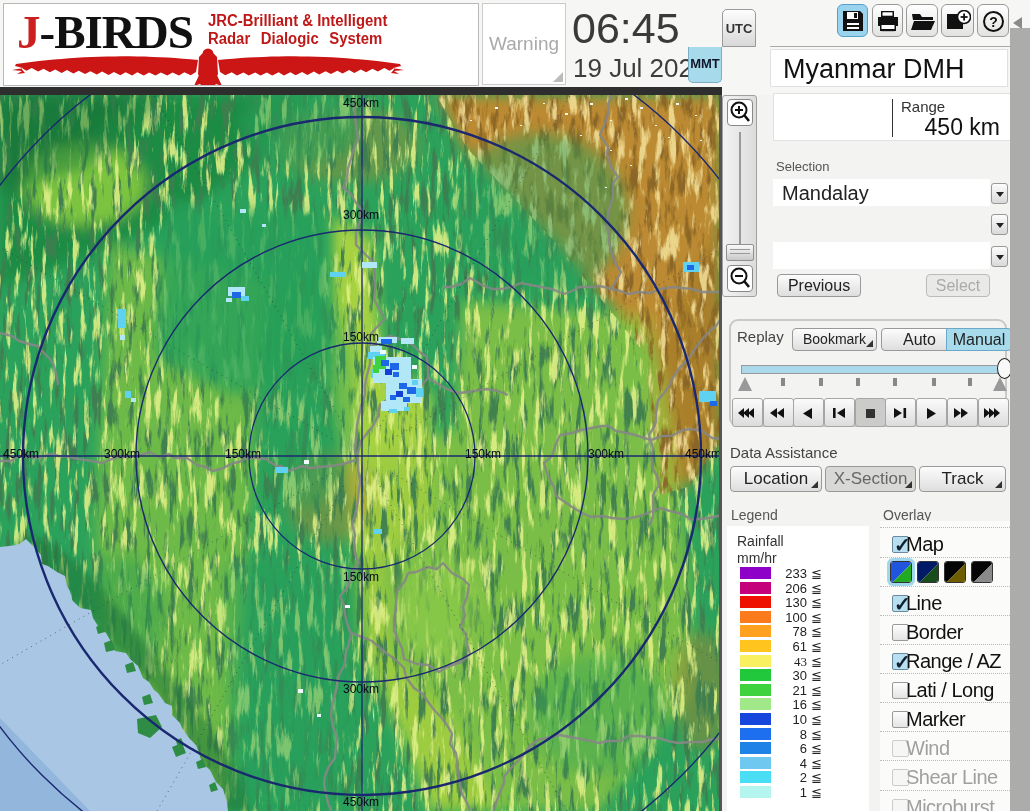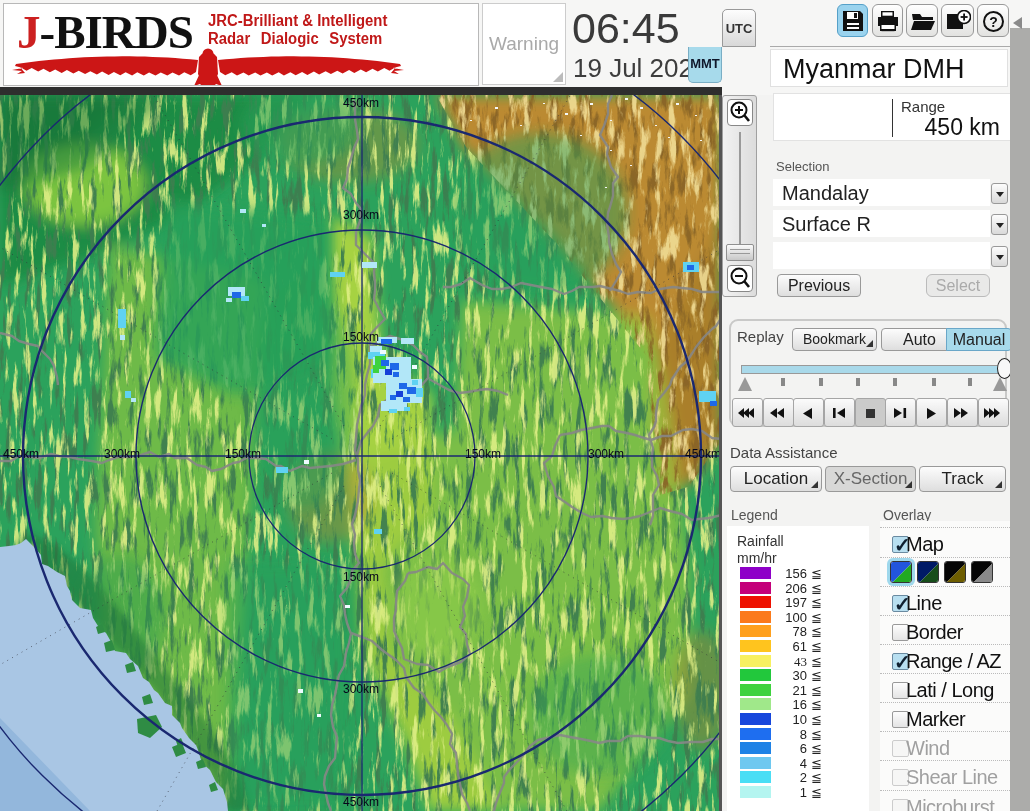--- a/index.html
+++ b/index.html
@@ -42,21 +42,21 @@
 #rangebox { position:absolute; left:51px; top:-2px; width:240px; height:48px; background:#fff; border:1px solid #e2e2e2; }
 #rangebox .vline { position:absolute; left:118px; top:5px; width:1px; height:38px; background:#333; }
 #rangebox .rlab { position:absolute; left:127px; top:4px; font-size:15px; color:#333; }
 #rangebox .rval { position:absolute; right:12px; top:20px; font-size:23px; color:#111; }
 #sellab { position:absolute; left:54px; top:64px; font-size:13px; color:#555; }
 .selfield { position:absolute; left:51px; width:217px; height:27px; background:#fff; }
 .selfield span { position:absolute; left:9px; top:3px; font-size:20px; color:#222; }
 .dropbtn { position:absolute; left:269px; width:17px; height:21px; background:linear-gradient(#fcfcfc,#d9d9d9); border:1px solid #999; border-radius:3px; }
 .dropbtn::after { content:""; position:absolute; left:4px; top:8px; width:0; height:0; border-left:4px solid transparent; border-right:4px solid transparent; border-top:5px solid #222; }
 .btn { position:absolute; background:linear-gradient(#fcfcfc,#dedede); border:1px solid #999; border-radius:4px; text-align:center; color:#222; }
-.btn.dis { background:#e9e9e8; border-color:#bbb; color:#aaa;border-radius:6px; }
+.btn.dis { background:#e9e9e8; border-color:#bbb; color:#aaa; }
 .btn.pressed { background:#d4d4d3; border-color:#999; color:#666; }
 .cornertri::after { content:""; position:absolute; right:3px; bottom:3px; width:0; height:0; border-left:7px solid transparent; border-bottom:7px solid #333; }
 
 #replaybox { position:absolute; left:7px; top:224px; width:278px; height:108px; border:2px solid #c9c9c8; border-radius:9px; }
 #replaylab { position:absolute; left:6px; top:7px; font-size:15px; color:#444; }
 #slidertrack { position:absolute; left:10px; top:44px; width:261px; height:9px; background:#a9d9ea; border:1px solid #999; }
 #sliderhandle { position:absolute; left:266px; top:37px; width:15px; height:21px; background:#f8f8f8; border:1.5px solid #222; border-radius:50%; }
 .tick { position:absolute; top:57px; width:4px; height:8px; background:#888; }
 .endtri { position:absolute; top:56px; width:0; height:0; border-left:7px solid transparent; border-right:7px solid transparent; border-bottom:14px solid #999; }
 .pbtn { position:absolute; top:77px; width:31px; height:29px; background:linear-gradient(#fbfbfb,#dcdcdc); border:1px solid #a5a5a5; border-radius:3px; }
@@ -359,23 +359,20 @@
     <div id="rangebox">
       <div class="vline"></div>
       <div class="rlab">Range</div>
       <div class="rval">450 km</div>
     </div>
     <div id="sellab">Selection</div>
     <div class="selfield" style="top:84px;">
         <span>Mandalay</span>
       </div>
     <div class="dropbtn" style="top:88px;"></div>
-    <div class="selfield" style="top:115px;">
-        <span>Surface R</span>
-      </div>
     <div class="dropbtn" style="top:119px;"></div>
     <div class="selfield" style="top:147px;"></div>
     <div class="dropbtn" style="top:151px;"></div>
     <div class="btn" style="left:55px;top:179px;width:84px;height:23px;font-size:16px;line-height:21px;">Previous</div>
     <div class="btn dis" style="left:204px;top:179px;width:64px;height:23px;font-size:16px;line-height:21px;">Select</div>
 
     <div id="replaybox">
       <div id="replaylab">Replay</div>
       <div class="btn cornertri" style="left:61px;top:7px;width:85px;height:23px;font-size:14px;line-height:21px;">Bookmark</div>
       <div class="btn" style="left:150px;top:7px;width:77px;height:23px;font-size:16px;line-height:21px;border-radius:4px 0 0 4px;">Auto</div>
@@ -448,27 +445,27 @@
     <div id="dalab">Data Assistance</div>
     <div class="btn cornertri" style="left:8px;top:371px;width:92px;height:26px;font-size:17px;line-height:24px;">Location</div>
     <div class="btn cornertri pressed" style="left:103px;top:371px;width:91px;height:26px;font-size:17px;line-height:24px;background:#d8d8d7;">X-Section</div>
     <div class="btn cornertri" style="left:197px;top:371px;width:87px;height:26px;font-size:17px;line-height:24px;">Track</div>
 
     <div id="leglab">Legend</div>
     <div id="legbox">
       <div class="t1">Rainfall</div>
       <div class="t2">mm/hr</div>
       <div class="sw" style="top:41.0px;background:#8e00c8;"></div>
-<div class="swn" style="top:40.0px;">156</div>
+<div class="swn" style="top:40.0px;">233</div>
 <div class="swq" style="top:40.0px;">≦</div>
 <div class="sw" style="top:55.6px;background:#c4007a;"></div>
 <div class="swn" style="top:54.6px;">206</div>
 <div class="swq" style="top:54.6px;">≦</div>
 <div class="sw" style="top:70.2px;background:#ee1100;"></div>
-<div class="swn" style="top:69.2px;">197</div>
+<div class="swn" style="top:69.2px;">130</div>
 <div class="swq" style="top:69.2px;">≦</div>
 <div class="sw" style="top:84.8px;background:#fb7a1c;"></div>
 <div class="swn" style="top:83.8px;">100</div>
 <div class="swq" style="top:83.8px;">≦</div>
 <div class="sw" style="top:99.4px;background:#ffa01e;"></div>
 <div class="swn" style="top:98.4px;">78</div>
 <div class="swq" style="top:98.4px;">≦</div>
 <div class="sw" style="top:114.0px;background:#ffc41e;"></div>
 <div class="swn" style="top:113.0px;">61</div>
 <div class="swq" style="top:113.0px;">≦</div>

